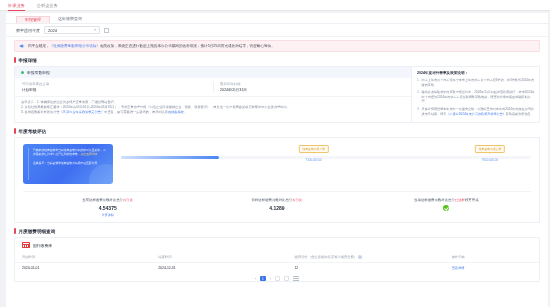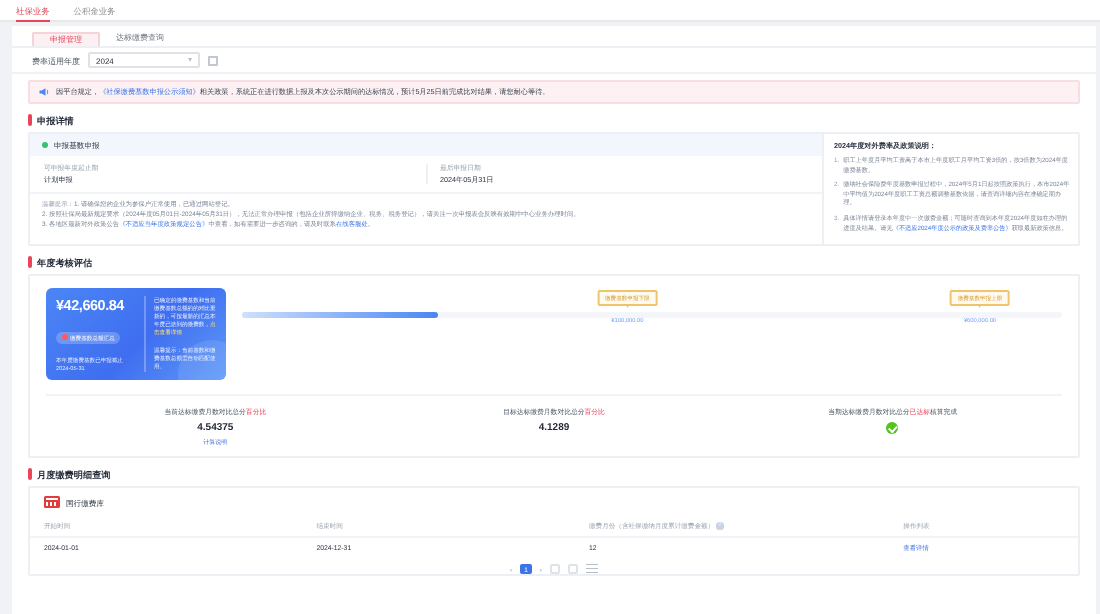--- a/index.html
+++ b/index.html
@@ -369,29 +369,20 @@
 
   <div class="sec-title">
     <span class="sec-bar"></span>
     <span class="sec-text">年度考核评估</span>
   </div>
 
   <div class="prog-wrap">
     <div class="prog-top">
 
       <div class="blue-card">
-        <div class="bc-left">
-          <div class="bc-amount">¥42,660.84</div>
-          <div class="bc-pill">
-            <span class="bc-pill-dot"></span>
-            <span class="bc-pill-tx">缴费基数总额汇总</span>
-          </div>
-          <div class="bc-sub">本年度缴费基数已申报截止
-2024-05-31</div>
-        </div>
         <div class="bc-right">
           <div class="bc-p"><span>已确定的缴费基数和当前缴费基数总额的</span><span>的对比重新的，可按最新的汇总本年度已达到的缴费数，</span><span class="wlnk">点击查看详情</span></div>
           <div class="bc-p bc-p2">温馨提示：当前基数和缴费基数总额需自动匹配使用。</div>
         </div>
       </div>
 
       <div class="prog-right">
         <div class="prog-track">
           <div class="prog-fill" style="width: 24%;"></div>
           <div class="marker m1" style="left: 47%;">

